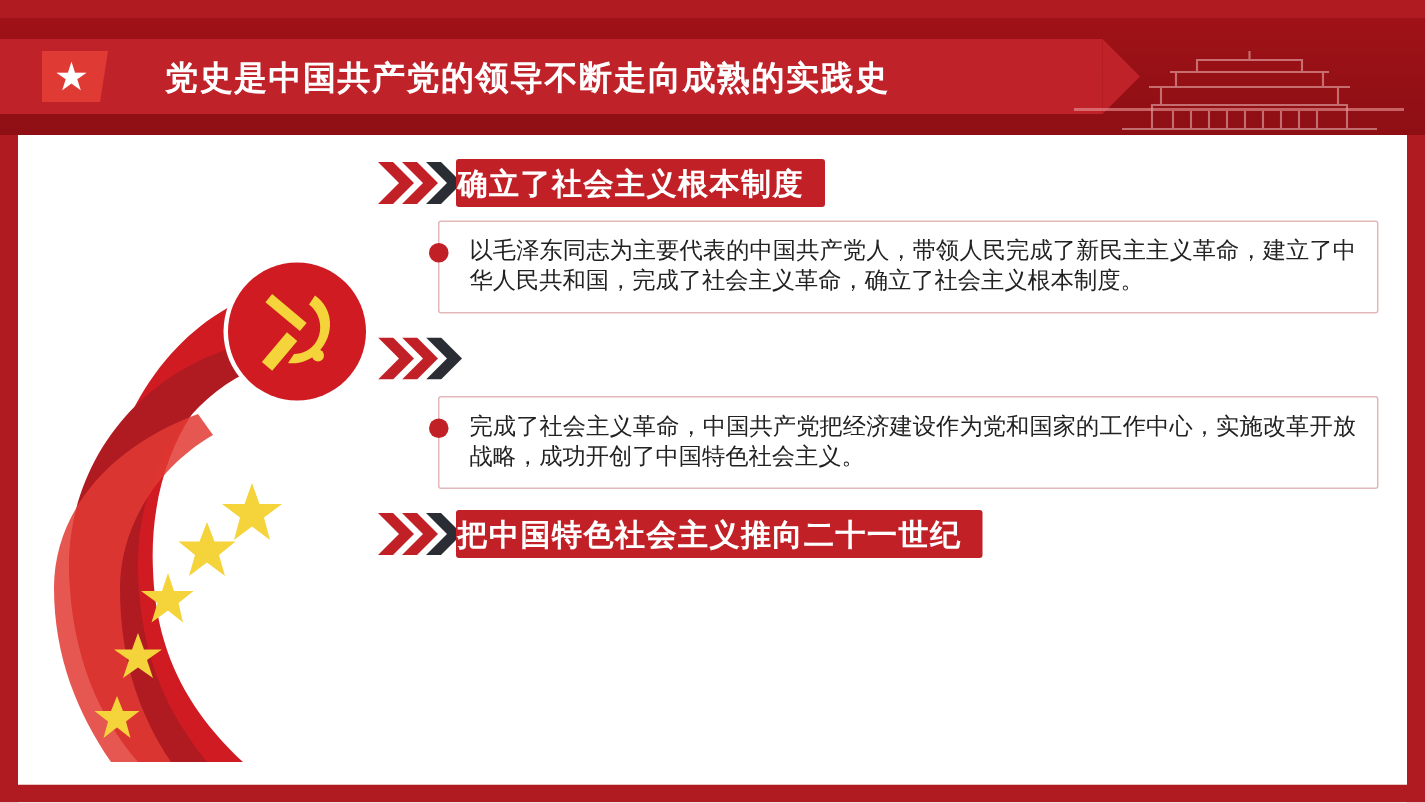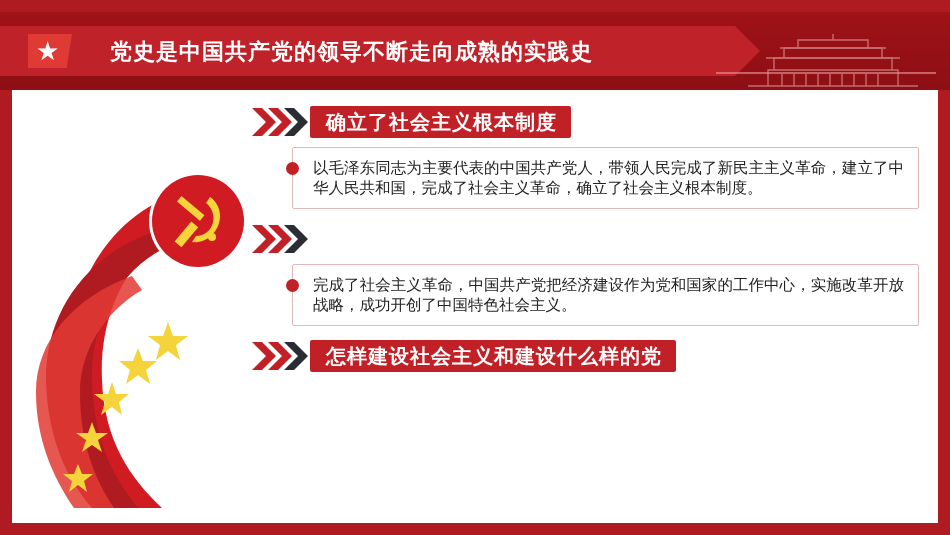--- a/index.html
+++ b/index.html
@@ -78,23 +78,23 @@
 
   
   .content{position:absolute;left:240px;top:14px;width:675px;height:415px;}
 
   .section{position:relative;}
   .sec-head{position:relative;height:34px;margin-bottom:7px;}
   .chev{
     position:absolute;left:0;top:2px;width:60px;height:28px;
   }
   .sec-title-bar{
-    position:absolute;left:58px;top:0;height:32px;
+    position:absolute;left:52px;top:0;height:32px;
     background:#c22027;border-radius:2px;
-    padding:0 14px 0 16px;
+    padding:0 14px 0 1px;
     display:flex;align-items:center;
   }
   .sec-title{
     color:#ffffff;font-size:20px;font-weight:bold;letter-spacing:1px;white-space:nowrap;
   }
   .para-box{
     position:relative;margin-left:40px;margin-right:8px;
     border:1px solid #e2b9bb;border-radius:2px;
     padding:10px 14px 10px 20px;
     background:#ffffff;
@@ -203,20 +203,20 @@
       </div>
 
       <div class="section sec-3">
         <div class="sec-head">
           <svg class="chev" viewBox="0 0 60 28">
             <polygon points="0,0 14,14 0,28 10,28 24,14 10,0" fill="#c22027"></polygon>
             <polygon points="16,0 30,14 16,28 26,28 40,14 26,0" fill="#c22027"></polygon>
             <polygon points="32,0 46,14 32,28 42,28 56,14 42,0" fill="#2a2d33"></polygon>
           </svg>
           <div class="sec-title-bar">
-            <span class="sec-title">怎样建设社会主义和建设什么样的党</span>
+            <span class="sec-title">把中国特色社会主义推向二十一世纪</span>
           </div>
         </div>
       </div>
 
     </div>
   </div>
 </div>
 
 </body></html>

